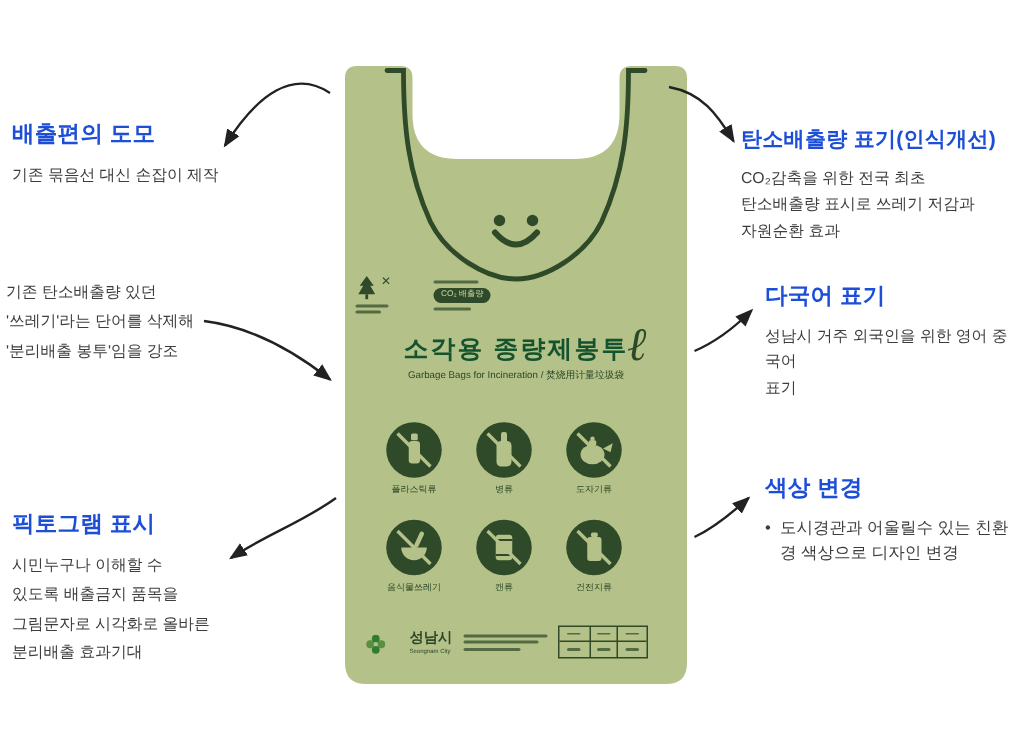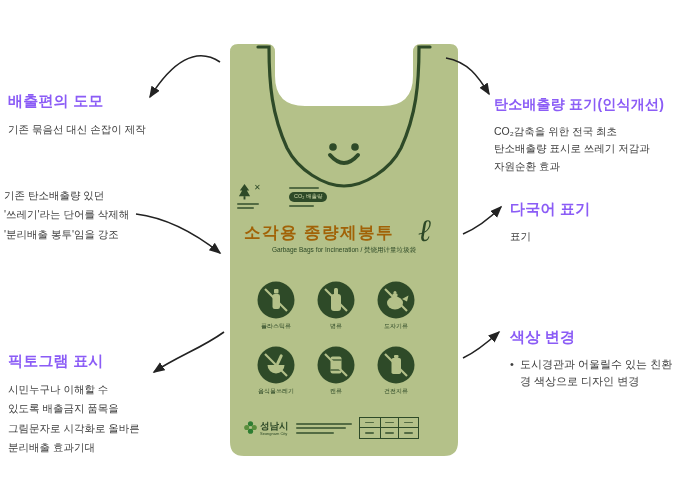--- a/index.html
+++ b/index.html
@@ -3,45 +3,45 @@
 <meta charset="utf-8">
 <style>
   html,body{margin:0;padding:0;background:#fff;}
   #canvas{position:relative;width:680px;height:491px;background:#ffffff;overflow:hidden;
           font-family:"Liberation Sans","DejaVu Sans",sans-serif;}
   .abs{position:absolute;}
   svg{display:block;}
 
   
   .ann{position:absolute;}
-  .ann h3{margin:12px 0 9px 0;font-size:15px;font-weight:700;color:#8b5cf6;white-space:nowrap;letter-spacing:.2px;}
+  .ann h3{margin:0 0 9px 0;font-size:15px;font-weight:700;color:#1d4ed8;white-space:nowrap;letter-spacing:.2px;}
   .ann h3.t14{font-size:14px;}
   .ann .line{font-size:10.5px;color:#3d3d3d;line-height:1.85;white-space:nowrap;}
   .ann--tight .line{line-height:1.65;}
   .ann ul{margin:0;padding:0;list-style:none;}
   .ann li{position:relative;padding-left:10px;font-size:11px;color:#3d3d3d;line-height:1.55;margin-bottom:3px;}
   .ann li::before{content:"•";position:absolute;left:0;top:0;color:#3d3d3d;}
 
   
-  .bag-title{left:244px;top:222px;width:200px;font-size:16.5px;font-weight:700;
-             color:#a16207;letter-spacing:1.5px;white-space:nowrap;}
+  .bag-title{left:244px;top:222px;width:200px;text-align:center;font-size:16.5px;font-weight:700;
+             color:#14532d;letter-spacing:1.5px;white-space:nowrap;}
   .bag-subtitle{left:234px;top:246px;width:220px;text-align:center;font-size:6.5px;color:#2c4826;white-space:nowrap;}
   .liter{left:418px;top:212px;font-size:31px;color:#2c4826;font-family:"DejaVu Serif",serif;font-style:italic;}
 
   .mbar{height:2px;background:#2e4a28;opacity:.72;border-radius:1px;}
   .pill{background:#2e4a28;color:#ccd7a9;font-size:5.5px;line-height:1;padding:2.5px 5px;border-radius:5px;
         white-space:nowrap;text-align:center;display:inline-block;}
   .badge{display:flex;flex-direction:column;gap:2.5px;align-items:flex-start;}
 
   .picto-grid{left:246px;top:280px;width:180px;display:grid;grid-template-columns:repeat(3,60px);row-gap:14px;}
   .picto{display:flex;flex-direction:column;align-items:center;}
   .picto-label{font-size:6px;color:#2c4826;margin-top:2px;text-align:center;white-space:nowrap;}
 
   .footer{left:244px;top:417px;width:202px;display:flex;align-items:center;gap:7px;}
-  .citywrap{display:flex;align-items:flex-start;gap:3px;}
+  .citywrap{display:flex;align-items:flex-end;gap:16px;}
   .cityname{font-size:9.5px;font-weight:700;color:#2c4826;line-height:1;white-space:nowrap;}
   .cityen{font-size:4px;color:#2c4826;line-height:1;margin-top:1.5px;white-space:nowrap;}
   .bars{display:flex;flex-direction:column;gap:2.5px;flex:0 0 auto;}
   .minitable{width:58px;height:20px;border:1px solid #2e4a28;display:grid;
              grid-template-columns:1.2fr 1fr 1fr;grid-template-rows:1fr 1fr;}
   .minitable .cell{border-right:1px solid #2e4a28;border-bottom:1px solid #2e4a28;
                    display:flex;align-items:center;justify-content:center;}
   .minitable .cell:nth-child(3n){border-right:none;}
   .minitable .cell:nth-child(n+4){border-bottom:none;}
   .minitable .mbar{width:9px;height:1.5px;}
@@ -229,20 +229,21 @@
   <div class="ann" style="left:8px;top:340px;width:195px">
     <h3>픽토그램 표시</h3>
     <div class="line">시민누구나 이해할 수</div>
     <div class="line">있도록 배출금지 품목을</div>
     <div class="line">그림문자로 시각화로 올바른</div>
     <div class="line">분리배출 효과기대</div>
   </div>
 
   <div class="ann ann--tight" style="left:510px;top:188px;width:168px">
     <h3>다국어 표기</h3>
+    <div class="line" style="white-space:normal">성남시 거주 외국인을 위한 영어 중국어</div>
     <div class="line">표기</div>
   </div>
 
   <div class="ann ann--tight" style="left:510px;top:316px;width:168px">
     <h3>색상 변경</h3>
     <ul>
       <li>도시경관과 어울릴수 있는 친환경 색상으로 디자인 변경</li>
     </ul>
   </div>
 

